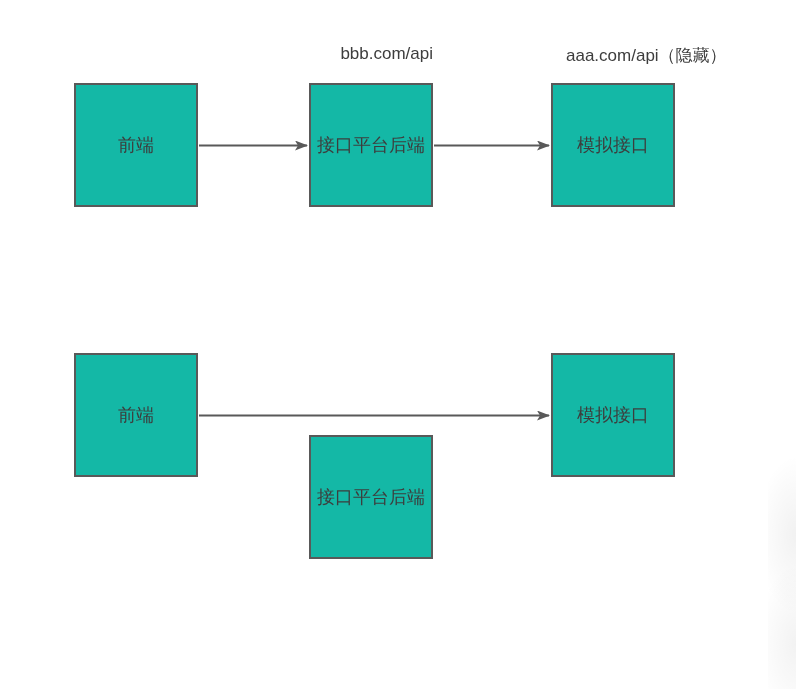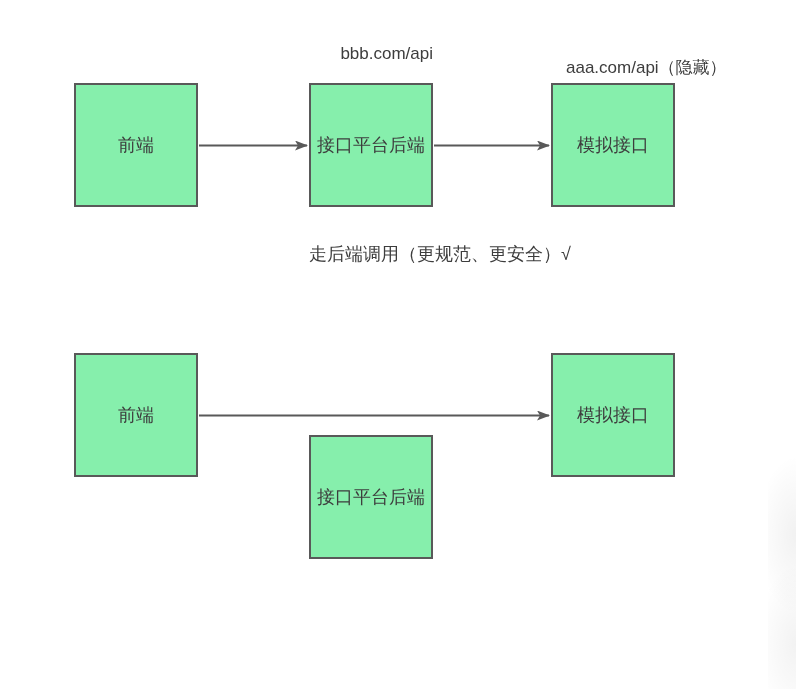--- a/index.html
+++ b/index.html
@@ -23,21 +23,21 @@
     width: 796px;
     height: 689px;
     z-index: 1;
   }
   .node {
     position: absolute;
     width: 124px;
     height: 124px;
     box-sizing: border-box;
     border: 2px solid #595959;
-    background: #86efac;
+    background: #14b8a6;
     display: flex;
     align-items: center;
     justify-content: center;
     z-index: 2;
     font-size: 18px;
     color: #3d3d3d;
     white-space: nowrap;
   }
   .node-frontend-top      { left: 74px;  top: 83px; }
   .node-platform-top      { left: 309px; top: 83px; }
@@ -54,21 +54,20 @@
   }
   .url-label-backend {
     left: 309px;
     top: 44px;
     width: 124px;
     text-align: right;
   }
   .url-label-mock {
     left: 566px;
     top: 44px;
-    margin-top: 12px;
   }
   .caption {
     position: absolute;
     font-size: 18px;
     color: #3d3d3d;
     white-space: nowrap;
     transform: translateX(-50%);
     z-index: 2;
   }
   .caption-backend-flow {
@@ -113,21 +112,20 @@
   <div class="node node-frontend-top">
     <span>前端</span>
   </div>
   <div class="node node-platform-top">
     <span>接口平台后端</span>
   </div>
   <div class="node node-mock-top">
     <span>模拟接口</span>
   </div>
 
-  <div class="caption caption-backend-flow">走后端调用（更规范、更安全）√</div>
 
   <div class="node node-frontend-bottom">
     <span>前端</span>
   </div>
   <div class="node node-platform-bottom">
     <span>接口平台后端</span>
   </div>
   <div class="node node-mock-bottom">
     <span>模拟接口</span>
   </div>

